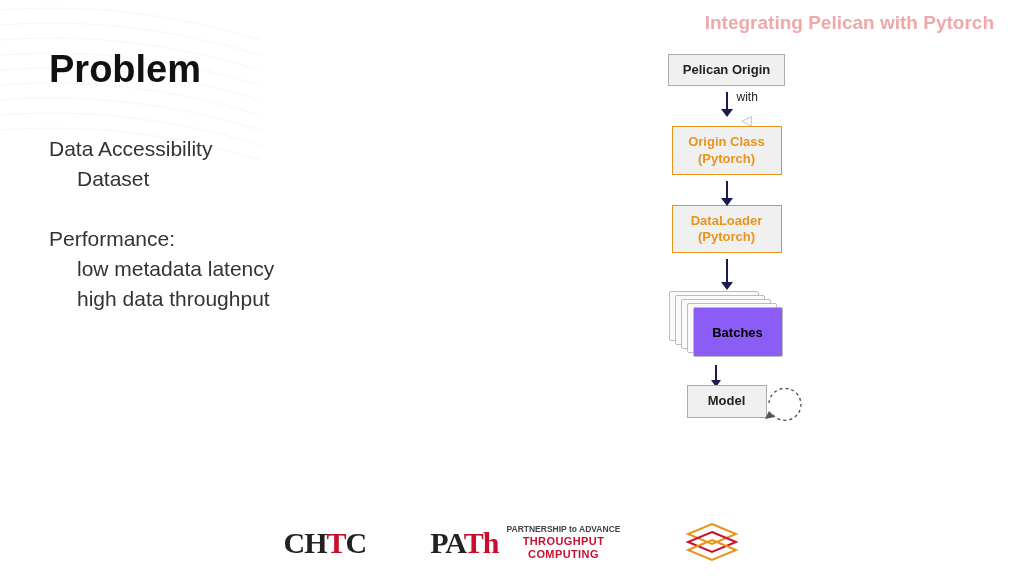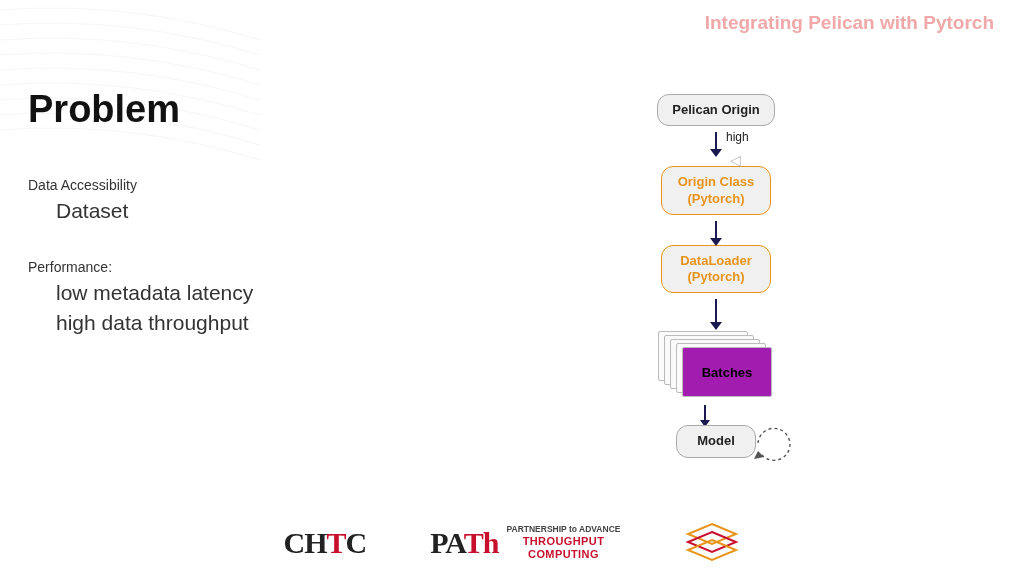--- a/index.html
+++ b/index.html
@@ -21,34 +21,33 @@
     .header-label {
       position: absolute;
       top: 12px;
       right: 30px;
       color: #f0a8a8;
       font-weight: bold;
       font-size: 19px;
     }
     .main {
       display: flex;
-      padding: 48px 40px 0 28px;
-      margin-top: 40px;
+      padding: 48px 40px 0 49px;
     }
     .left {
       flex: 0 0 420px;
     }
     .title {
       font-size: 38px;
       font-weight: 700;
       color: #111;
       margin-bottom: 46px;
     }
     .section-head {
-      font-size: 14px;
+      font-size: 21px;
       color: #333;
       margin-bottom: 6px;
     }
     .sub {
       font-size: 21px;
       color: #333;
       padding-left: 28px;
       margin-bottom: 6px;
     }
     .gap { height: 30px; }
@@ -56,21 +55,21 @@
     .diagram {
       flex: 1;
       display: flex;
       flex-direction: column;
       align-items: center;
       padding-top: 6px;
     }
     .node {
       background: #f0f0f0;
       border: 1px solid #aaa;
-      border-radius: 12px;
+      border-radius: 0;
       padding: 7px 14px;
       text-align: center;
       font-size: 13px;
       font-weight: 600;
       color: #222;
       line-height: 1.25;
       min-width: 110px;
       font-family: Arial, sans-serif;
     }
     .node.orange {
@@ -127,21 +126,21 @@
       width: 90px;
       height: 50px;
       display: flex;
       align-items: center;
       justify-content: center;
     }
     .stack .c1 { left: 2px;  top: 2px; }
     .stack .c2 { left: 8px;  top: 6px; }
     .stack .c3 { left: 14px; top: 10px; }
     .stack .c4 { left: 20px; top: 14px; }
-    .stack .c5 { left: 26px; top: 18px; background:#a21caf; font-weight:600; font-size:13px; }
+    .stack .c5 { left: 26px; top: 18px; background:#8b5cf6; font-weight:600; font-size:13px; }
 
     .model-wrap {
       position: relative;
       display: flex;
       align-items: center;
     }
     .loop {
       position: absolute;
       right: -40px;
       top: -4px;
@@ -236,21 +235,21 @@
 
     <div class="section-head">Performance:</div>
     <div class="sub">low metadata latency</div>
     <div class="sub">high data throughput</div>
   </div>
 
   <div class="diagram">
     <div class="node">Pelican Origin</div>
     <div class="arrow-wrap">
       <div class="arrow-down"></div>
-      <div class="arrow-label">high</div>
+      <div class="arrow-label">with</div>
     </div>
     <div class="arrow-wrap" style="height:16px;margin-top:-6px;">
       <span class="cursor-icon">▷</span>
     </div>
     <div class="node orange">
       <span>Origin Class</span><br>
       <span>(Pytorch)</span>
     </div>
     <div class="arrow-wrap">
         <div class="arrow-down"></div>

